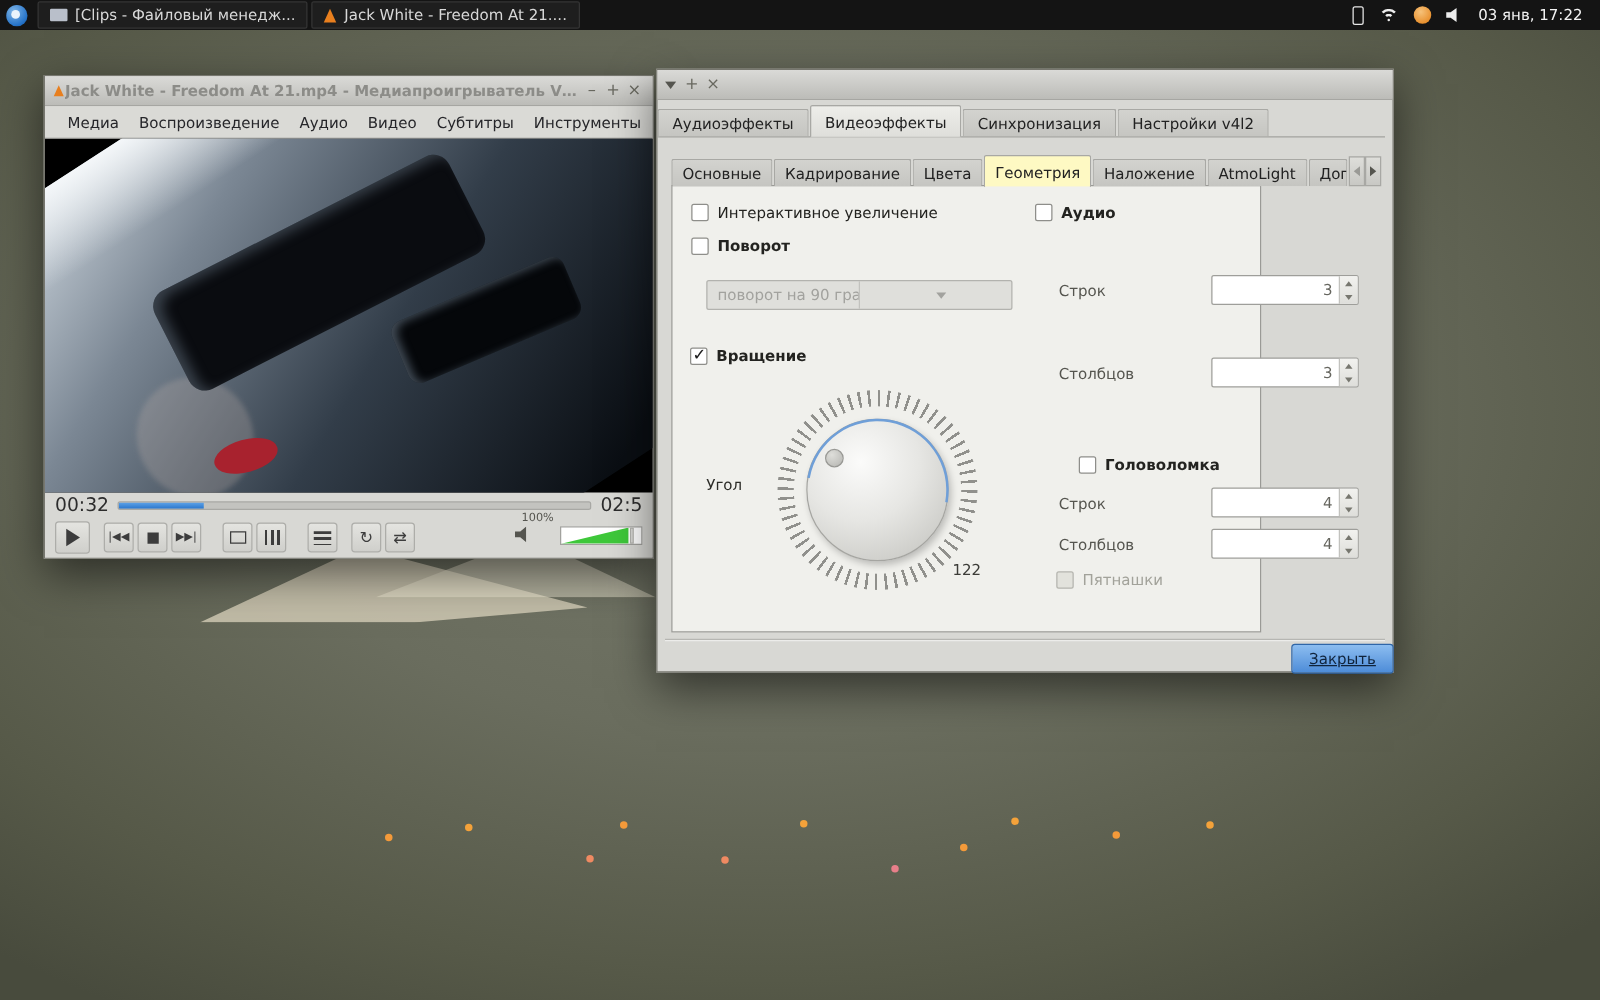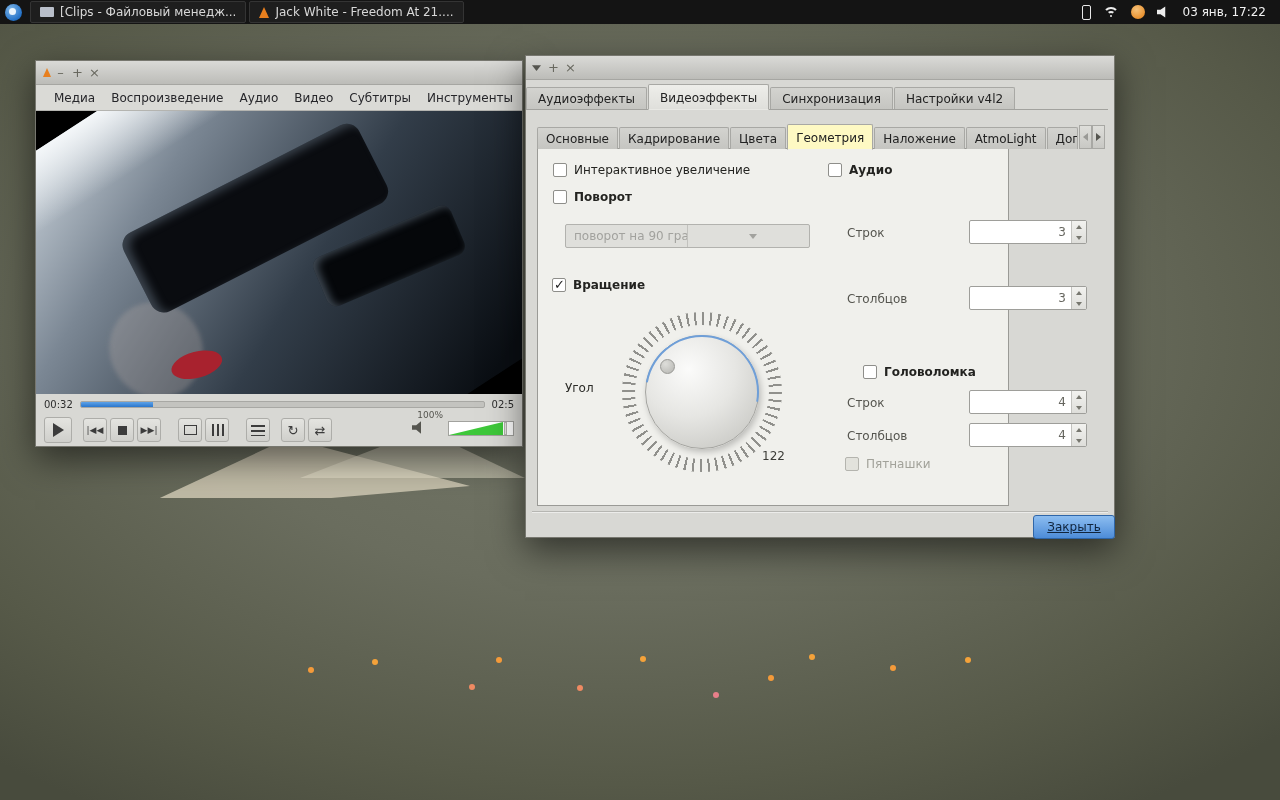--- a/index.html
+++ b/index.html
@@ -50,21 +50,21 @@
   .vclip { position:absolute; left:-8%; top:-28%; width:118%; height:155%; transform:rotate(-33deg);
            background: linear-gradient(155deg, #f3f6f8 0%, #c6cfd7 9%, #7b8794 28%, #323d49 55%, #0a0e13 88%); }
   .vclip .sky { position:absolute; left:0; top:0; right:0; height:16%; background:linear-gradient(#f4f7f9, rgba(244,247,249,0)); }
   .vclip .glasses { position:absolute; left:26%; top:30%; width:46%; height:20%; background:#0a0c10; border-radius:14px; transform:rotate(6deg);
                     box-shadow: inset 6px 4px 10px rgba(150,170,190,.35); }
   .vclip .glasses2 { position:absolute; left:52%; top:58%; width:26%; height:12%; background:#05070a; border-radius:10px; transform:rotate(10deg);
                      box-shadow: inset 4px 2px 8px rgba(140,160,180,.45); }
   .vclip .lips { position:absolute; left:22%; top:58%; width:9%; height:6%; background:#a8222e; border-radius:50%; transform:rotate(18deg); }
   .vclip .cheek { position:absolute; left:14%; top:42%; width:16%; height:22%; background:rgba(200,185,175,.25); border-radius:50%; filter:blur(2px); }
   .seekrow { height:20px; display:flex; align-items:center; gap:7px; padding:0 8px; background:#d8d8d4; }
-  .seekrow .t { font-size:10px; color:#2c2c2c; flex:none; }
+  .seekrow .t { font-size:15px; color:#2c2c2c; flex:none; }
   .seek { flex:1; height:7px; background:#c3c3bf; border:1px solid #a8a8a4; border-radius:2px; position:relative; overflow:hidden; }
   .seek .fill { position:absolute; left:0; top:0; bottom:0; width:18%; background:linear-gradient(#5da2e8,#2a76cc); }
   .ctrls { flex:1; display:flex; align-items:center; padding:0 8px; background:#d8d8d4; }
   .cbtn { height:24px; min-width:24px; display:flex; align-items:center; justify-content:center;
           background:linear-gradient(#e4e4e0,#cfcfcb); border:1px solid #adada9; border-radius:3px; margin-right:3px;
           color:#3c3c3c; font-size:9px; line-height:1; }
   .cbtn.play { height:26px; width:28px; }
   .tri-play { width:0; height:0; border-top:7px solid transparent; border-bottom:7px solid transparent; border-left:11px solid #3c3c3c; }
   .sq-stop { width:9px; height:9px; background:#3c3c3c; }
   .fs-ic { width:13px; height:10px; border:1.5px solid #3c3c3c; }
@@ -174,20 +174,21 @@
       </span>
     <span class="user-ic"></span>
     <span class="spk-ic"></span>
     <span class="clock">03 янв, 17:22</span>
   </div>
 </div>
 
 <div class="win vlc">
   <div class="titlebar">
     <span class="cone-ic" style="transform:scale(.8);"></span>
+    <span class="title">Jack White - Freedom At 21.mp4 - Медиапроигрыватель VLC</span>
     <span class="tb-btn">–</span>
     <span class="tb-btn">+</span>
     <span class="tb-btn">×</span>
   </div>
   <div class="vlc-menu">
     <span>Медиа</span>
     <span>Воспроизведение</span>
     <span>Аудио</span>
     <span>Видео</span>
     <span>Субтитры</span>

